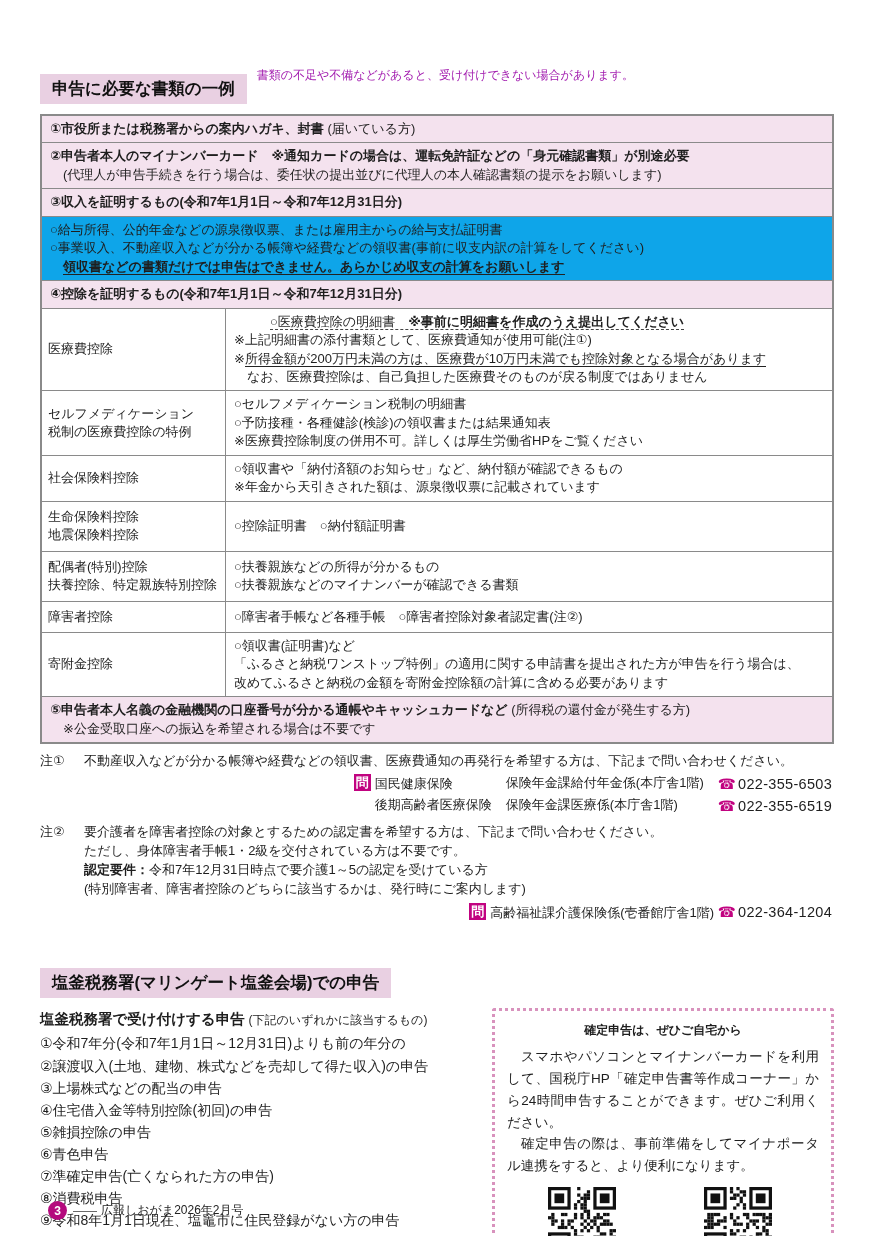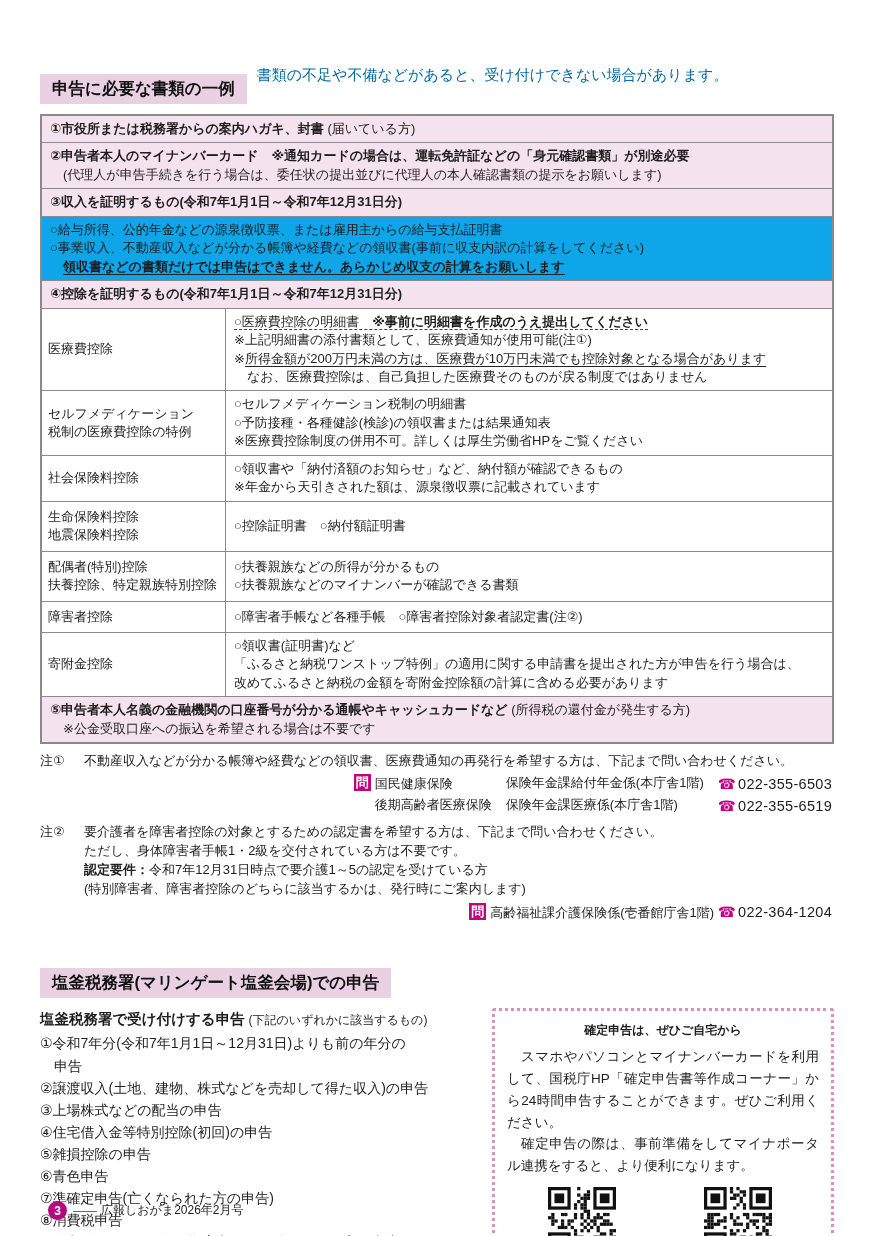--- a/index.html
+++ b/index.html
@@ -6,32 +6,32 @@
   body{
     width:874px;height:1236px;background:#ffffff;position:relative;
     font-family:"Liberation Sans","DejaVu Sans",sans-serif;
     color:#1e1e1e;-webkit-font-smoothing:antialiased;
   }
   .page{position:absolute;inset:0;padding:46px 40px 0 40px;box-sizing:border-box;}
 
   
   .sec-header{display:flex;align-items:center;margin-bottom:10px;}
   .sec-title-box{background:#e9d0e2;padding:4px 12px;font-weight:bold;font-size:16.5px;color:#111;margin-top:28px;}
-  .sec-note{margin-left:10px;font-size:15px;color:#0369a1;}
+  .sec-note{margin-left:10px;font-size:12px;color:#a21caf;}
 
   
   .doc-table{border:2px solid #8a8a8a;font-size:13px;line-height:1.42;}
   .trow{border-bottom:1px solid #8a8a8a;padding:4px 8px;}
   .trow:last-child{border-bottom:none;}
   .pink{background:#f4e2ee;}
   .white{background:#0ea5e9;}
   .b{font-weight:bold;}
   .indent1{padding-left:13px;}
   .u-solid{border-bottom:1.6px solid #222;padding-bottom:0px;}
-  .u-dash{border-bottom:1.6px dashed #444;padding-bottom:0px;}
+  .u-dash{border-bottom:1.6px dashed #444;padding-bottom:0px;margin-left:36px;}
 
   
   .ded-row{display:grid;grid-template-columns:184px 1fr;border-bottom:1px solid #8a8a8a;background:#fff;}
   .ded-label{border-right:1px solid #8a8a8a;padding:6px 6px;display:flex;flex-direction:column;justify-content:center;}
   .ded-content{padding:4px 8px;display:flex;flex-direction:column;justify-content:center;}
   .line{min-height:18px;}
 
   
   .notes{margin-top:8px;font-size:13px;line-height:1.45;}
   .note-block{display:flex;margin-top:6px;}
@@ -234,21 +234,20 @@
 
     <div class="sec2-body">
 
       <div class="col-left">
         <div>
           <span class="subhead">塩釜税務署で受け付けする申告</span>
           <span class="subparen">(下記のいずれかに該当するもの)</span>
         </div>
         <div class="items">
           <div class="line">①令和7年分(令和7年1月1日～12月31日)よりも前の年分の</div>
-          <div class="line">　申告</div>
           <div class="line">②譲渡収入(土地、建物、株式などを売却して得た収入)の申告</div>
           <div class="line">③上場株式などの配当の申告</div>
           <div class="line">④住宅借入金等特別控除(初回)の申告</div>
           <div class="line">⑤雑損控除の申告</div>
           <div class="line">⑥青色申告</div>
           <div class="line">⑦準確定申告(亡くなられた方の申告)</div>
           <div class="line">⑧消費税申告</div>
           <div class="line">⑨令和8年1月1日現在、塩竈市に住民登録がない方の申告</div>
         </div>
         <div class="entry-head">申告会場への入場には「入場整理券」が必要です</div>

